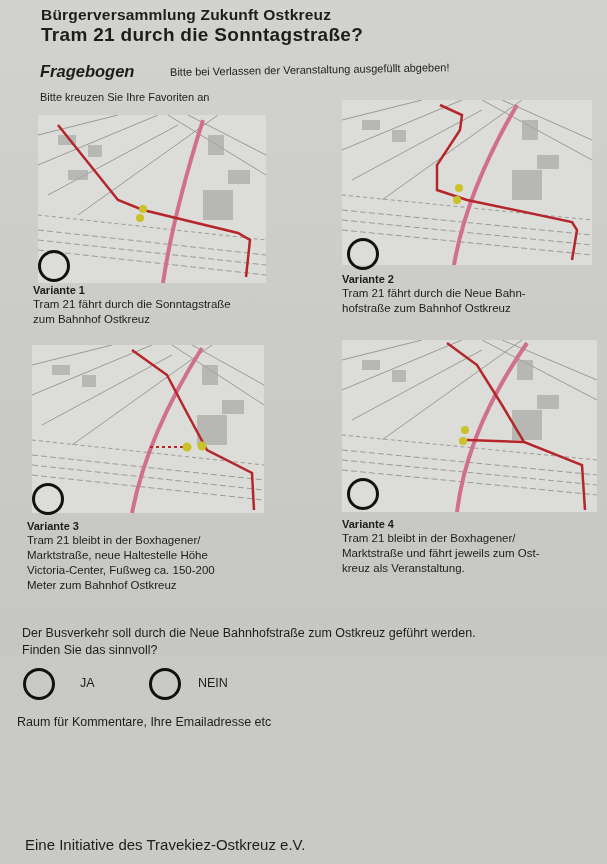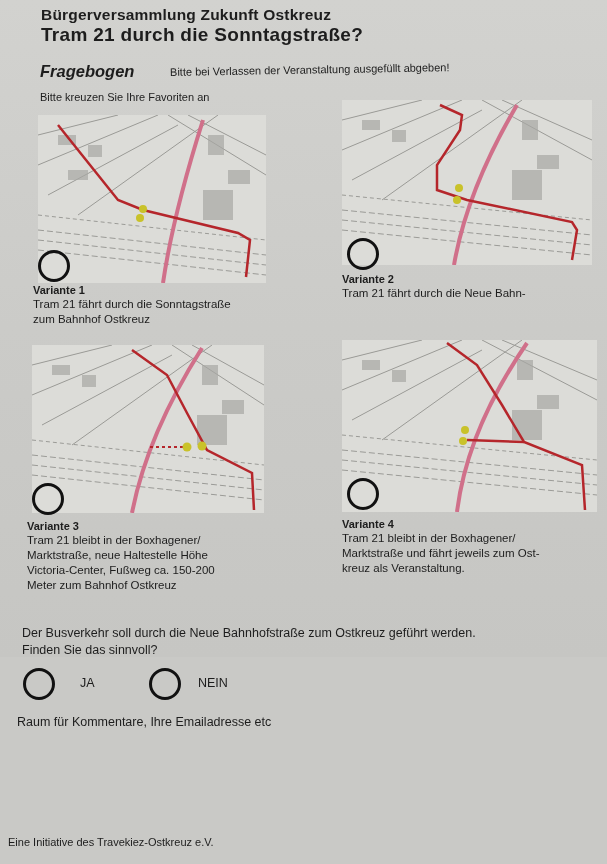--- a/index.html
+++ b/index.html
@@ -27,21 +27,21 @@
   .circle {
     position: absolute; width: 26px; height: 26px; border: 3px solid #111; border-radius: 50%;
     background: transparent;
   }
   .vlabel { font-size: 11px; font-weight: bold; }
   .vtext { font-size: 11.5px; line-height: 15px; }
   .q { left: 22px; top: 625px; font-size: 12.5px; line-height: 17px; }
   .opt-circle { width: 26px; height: 26px; border: 3px solid #111; border-radius: 50%; position: absolute; }
   .opt-label { font-size: 12.5px; position: absolute; }
   .comment { left: 17px; top: 715px; font-size: 12.5px; }
-  .footer { left: 8px; top: 836px; font-size: 11px; }
+  .footer { left: 25px; top: 836px; font-size: 15px; }
 </style>
 </head>
 <body>
 
 <div class="paper">
 
   <div class="abs title1">Bürgerversammlung Zukunft Ostkreuz</div>
   <div class="abs title2">Tram 21 durch die Sonntagstraße?</div>
   <div class="abs frage">Fragebogen</div>
   <div class="abs frage-sub">Bitte bei Verlassen der Veranstaltung ausgefüllt abgeben!</div>
@@ -94,20 +94,21 @@
       <path d="M112 165 Q125 90 175 5" stroke="#d0708a" stroke-width="4" fill="none"></path>
       <path d="M98 5 L120 15 L118 30 L95 65 L95 90 L125 100 L230 122 L235 130 L230 160" stroke="#b5262b" stroke-width="2.5" fill="none"></path>
       <circle cx="117" cy="88" r="4" fill="#c9c22a"></circle>
         <circle cx="115" cy="100" r="4" fill="#c9c22a"></circle>
     </svg>
   </div>
   <div class="circle" style="left:347px; top:238px;"></div>
   <div class="abs vlabel" style="left:342px; top:273px;">Variante 2</div>
   <div class="abs vtext" style="left:342px; top:286px;">
     <div>Tram 21 fährt durch die Neue Bahn-</div>
+    <div>hofstraße zum Bahnhof Ostkreuz</div>
   </div>
 
   <div class="map" style="left:32px; top:345px; width:232px; height:168px;">
     <svg viewBox="0 0 232 168">
       <rect width="232" height="168" fill="#dcdcd8"></rect>
       <g stroke="#8a8a86" stroke-width="1" fill="none" opacity="0.8">
         <path d="M0 20 L80 0 M0 50 L120 0 M10 80 L140 10 M40 100 L180 0 M140 0 L232 60 M160 0 L232 40"></path>
         <path d="M0 110 L232 135 M0 120 L232 145 M0 130 L232 155" stroke-dasharray="6 3"></path>
         <path d="M0 95 L232 120" stroke-dasharray="4 3"></path>
       </g>

